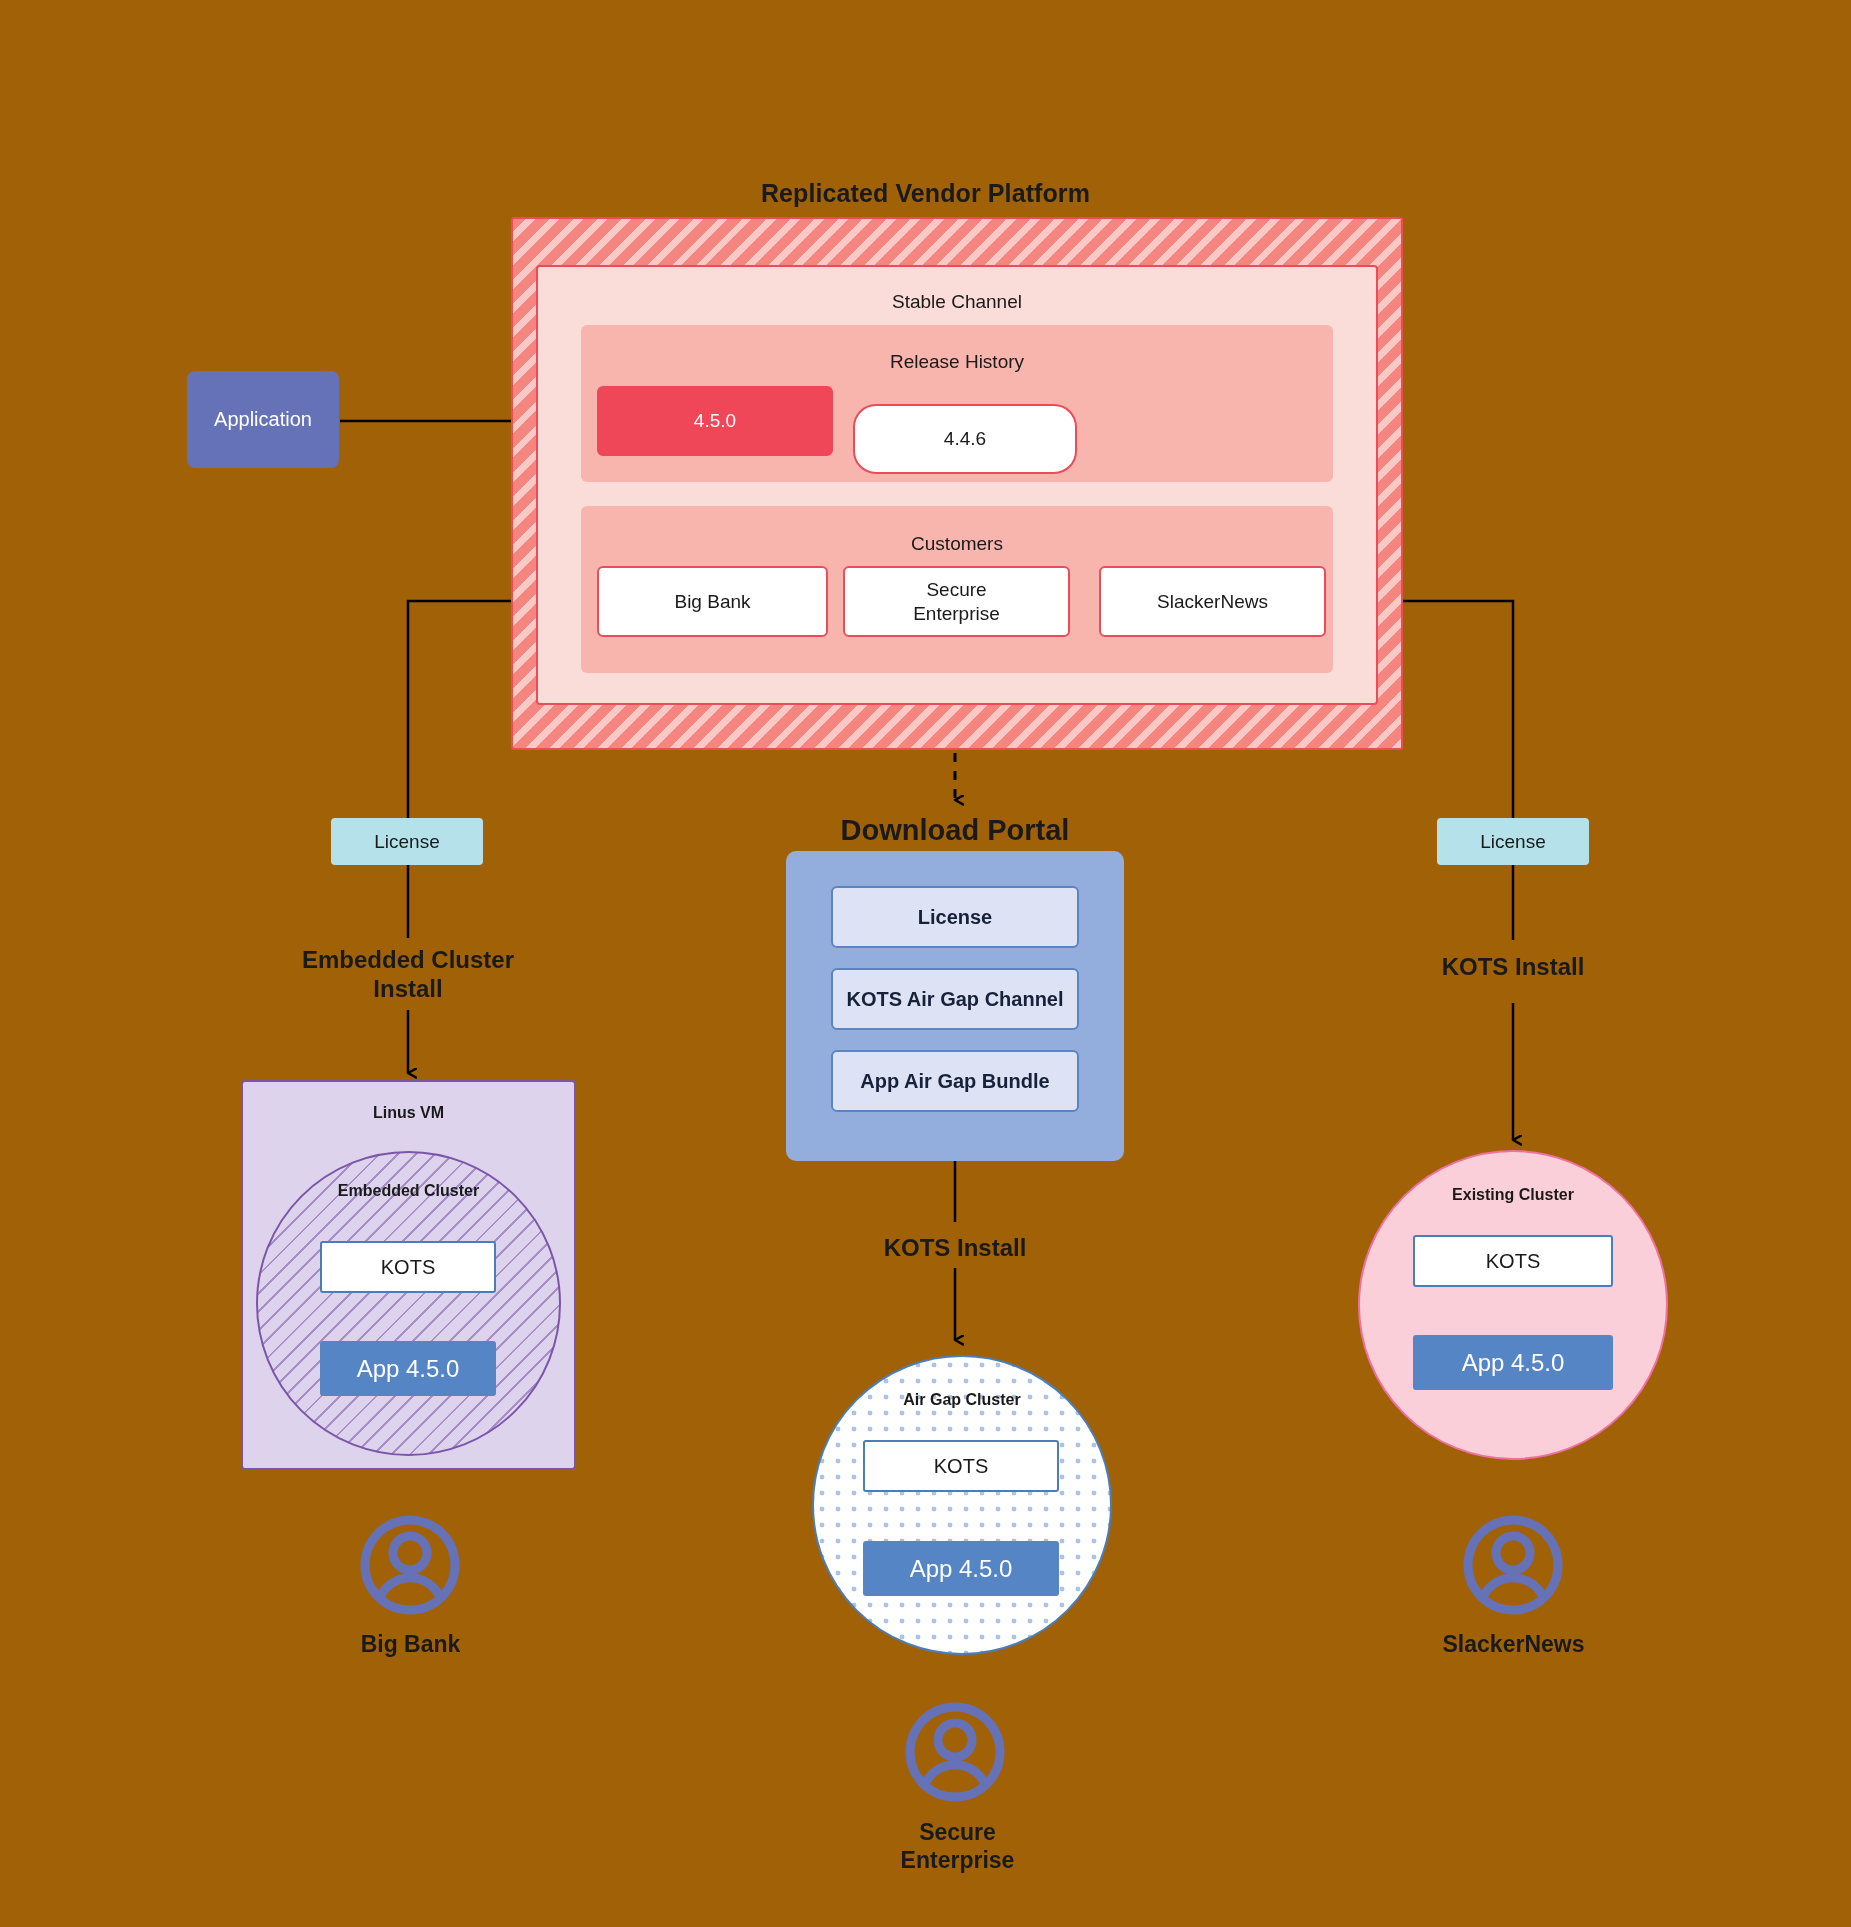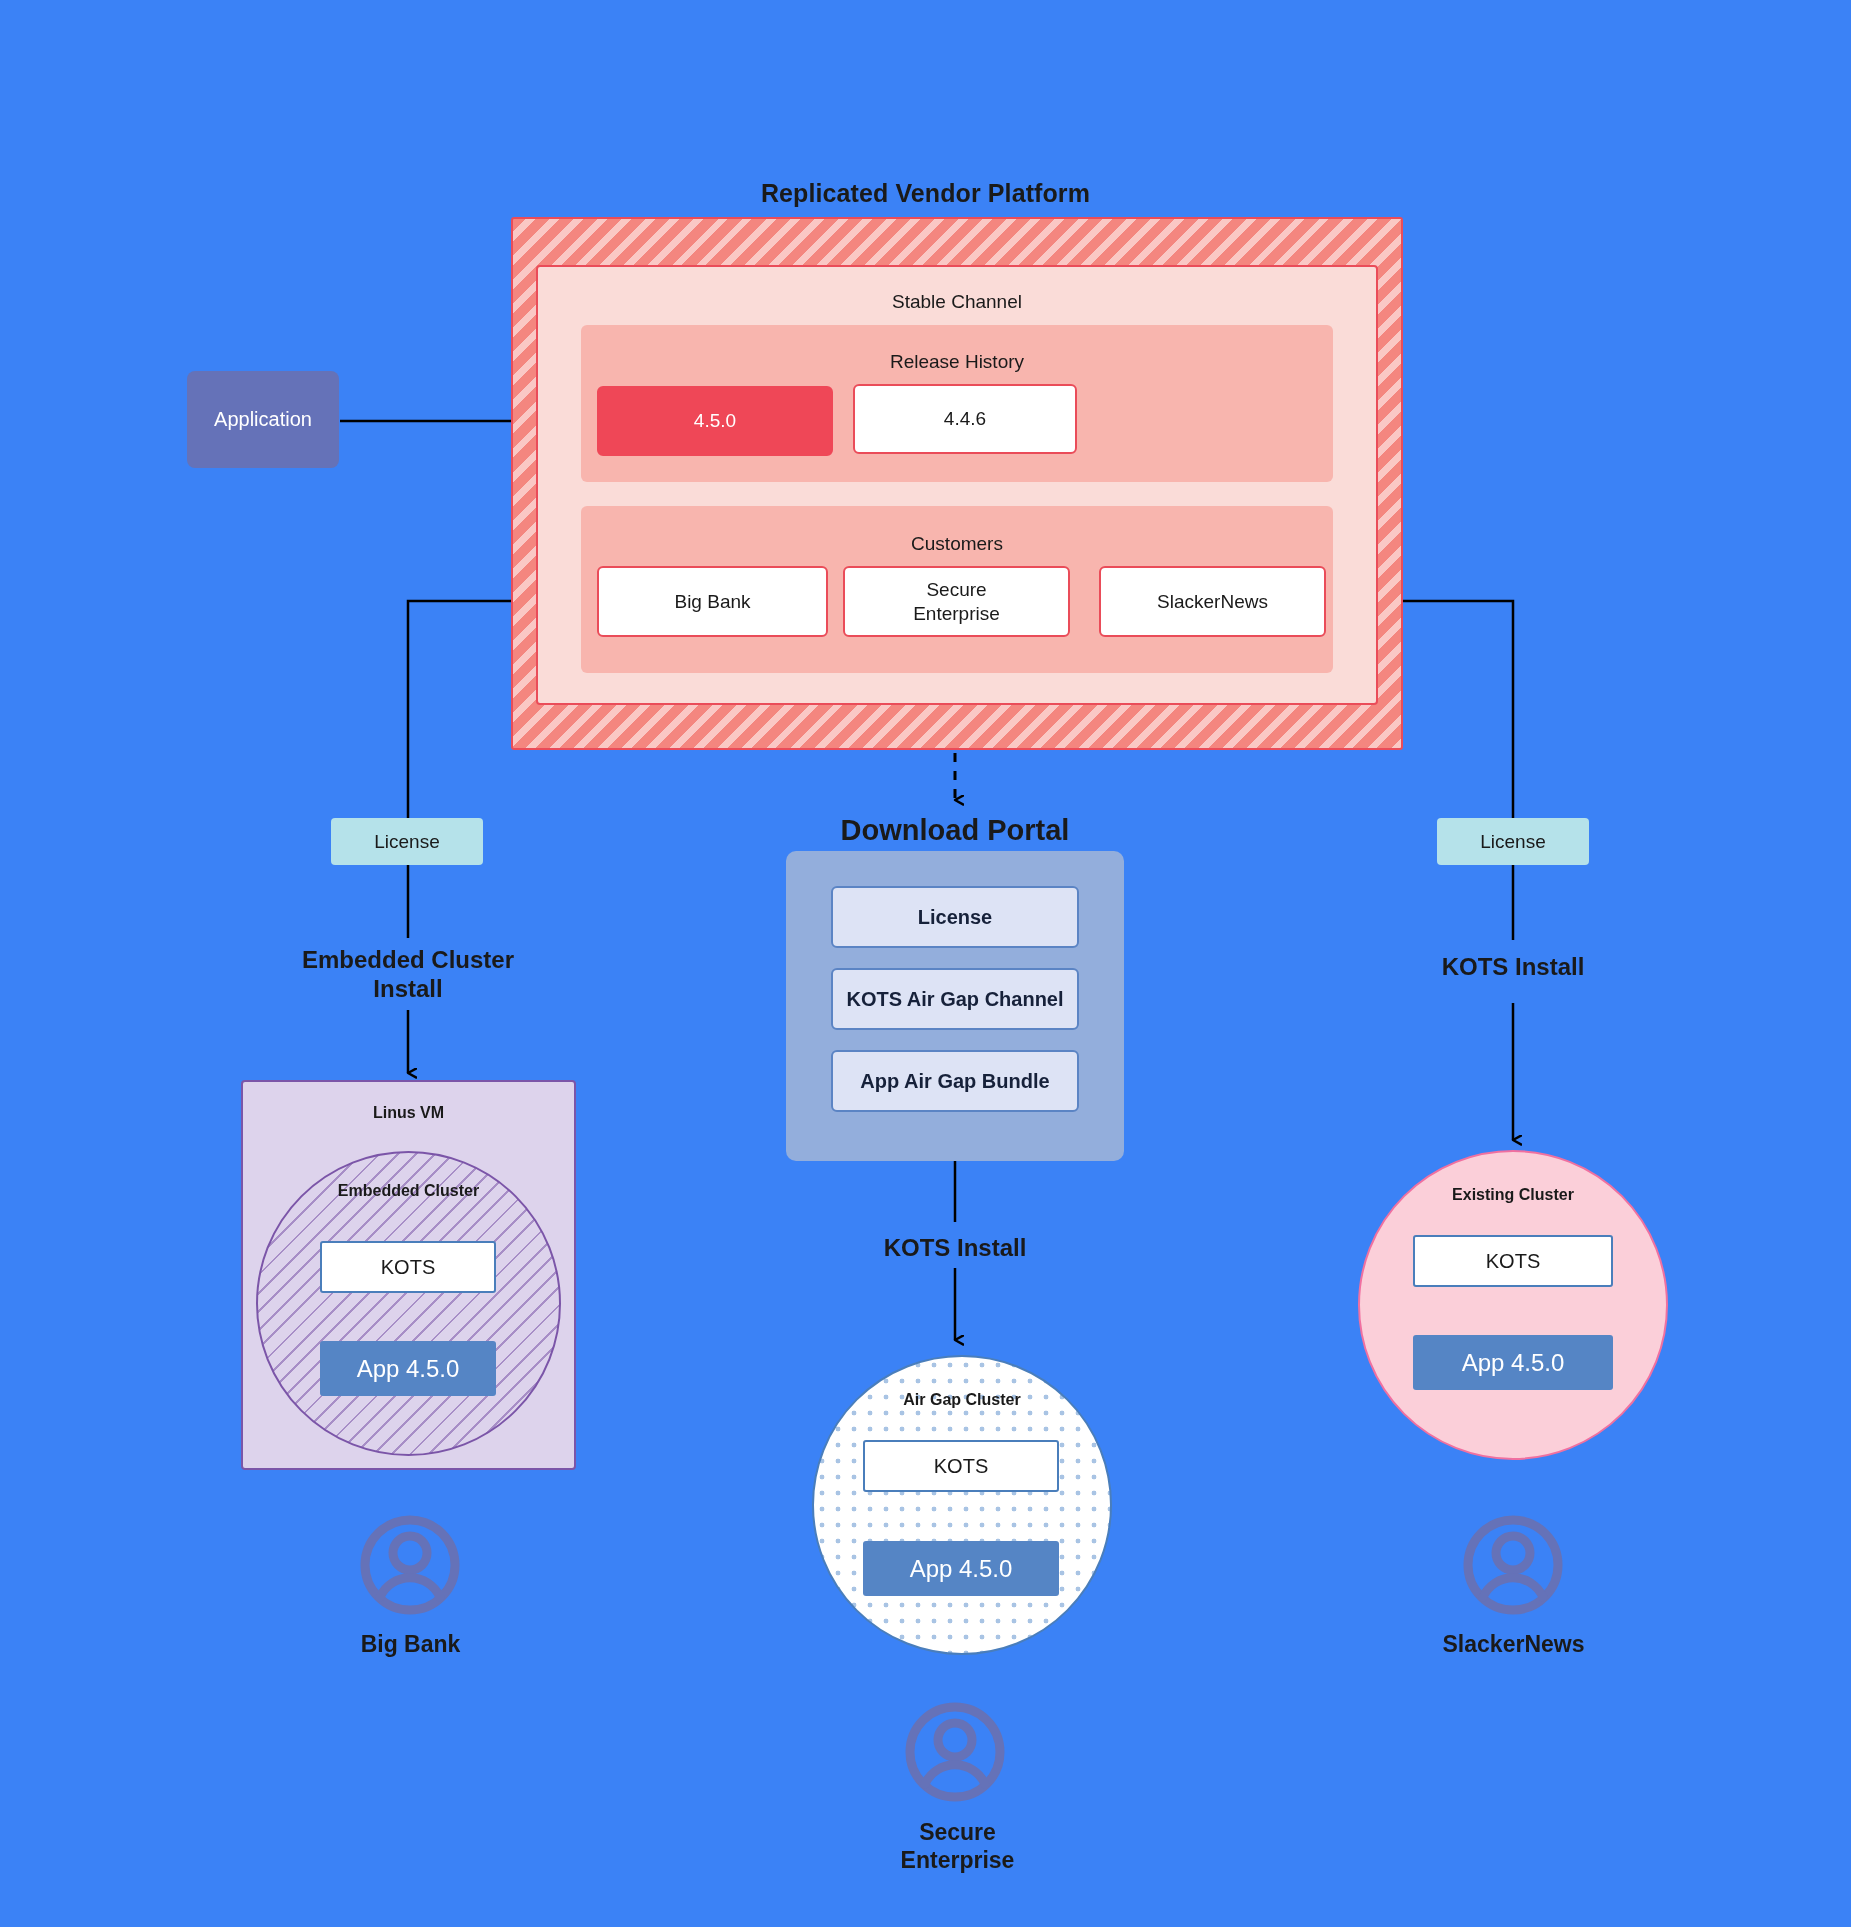--- a/index.html
+++ b/index.html
@@ -9,21 +9,21 @@
     background: #ffffff;
   }
   body {
     font-family: "Liberation Sans", sans-serif;
     color: #1a1a1a;
   }
   #stage {
     position: relative;
     width: 1851px;
     height: 1927px;
-    background: #3b82f6;
+    background: #a16207;
     overflow: hidden;
   }
   .abs { position: absolute; box-sizing: border-box; }
 
   
   .lbl {
     position: absolute;
     text-align: center;
     line-height: 1.22;
     white-space: pre-line;
@@ -253,21 +253,21 @@
 
   <div class="abs channel-panel" style="left:536px; top:265px; width:842px; height:440px;"></div>
   <div class="lbl panel-title" style="left:536px; top:290px; width:842px;">Stable Channel</div>
 
   <div class="abs sub-panel" style="left:581px; top:325px; width:752px; height:157px;"></div>
   <div class="lbl panel-title" style="left:581px; top:350px; width:752px;">Release History</div>
 
   <div class="abs release-box current" style="left:597px; top:386px; width:236px; height:70px;">
     <span>4.5.0</span>
   </div>
-  <div class="abs release-box" style="left:853px; top:384px; width:224px; height:70px;">
+  <div class="abs release-box" style="left:853px; top:404px; width:224px; height:70px;border-radius:23px;">
     <span>4.4.6</span>
   </div>
 
   <div class="abs sub-panel" style="left:581px; top:506px; width:752px; height:167px;"></div>
   <div class="lbl panel-title" style="left:581px; top:532px; width:752px;">Customers</div>
 
   <div class="abs customer-box" style="left:597px; top:566px; width:231px; height:71px;">
     <span>Big Bank</span>
   </div>
   <div class="abs customer-box" style="left:843px; top:566px; width:227px; height:71px;">

